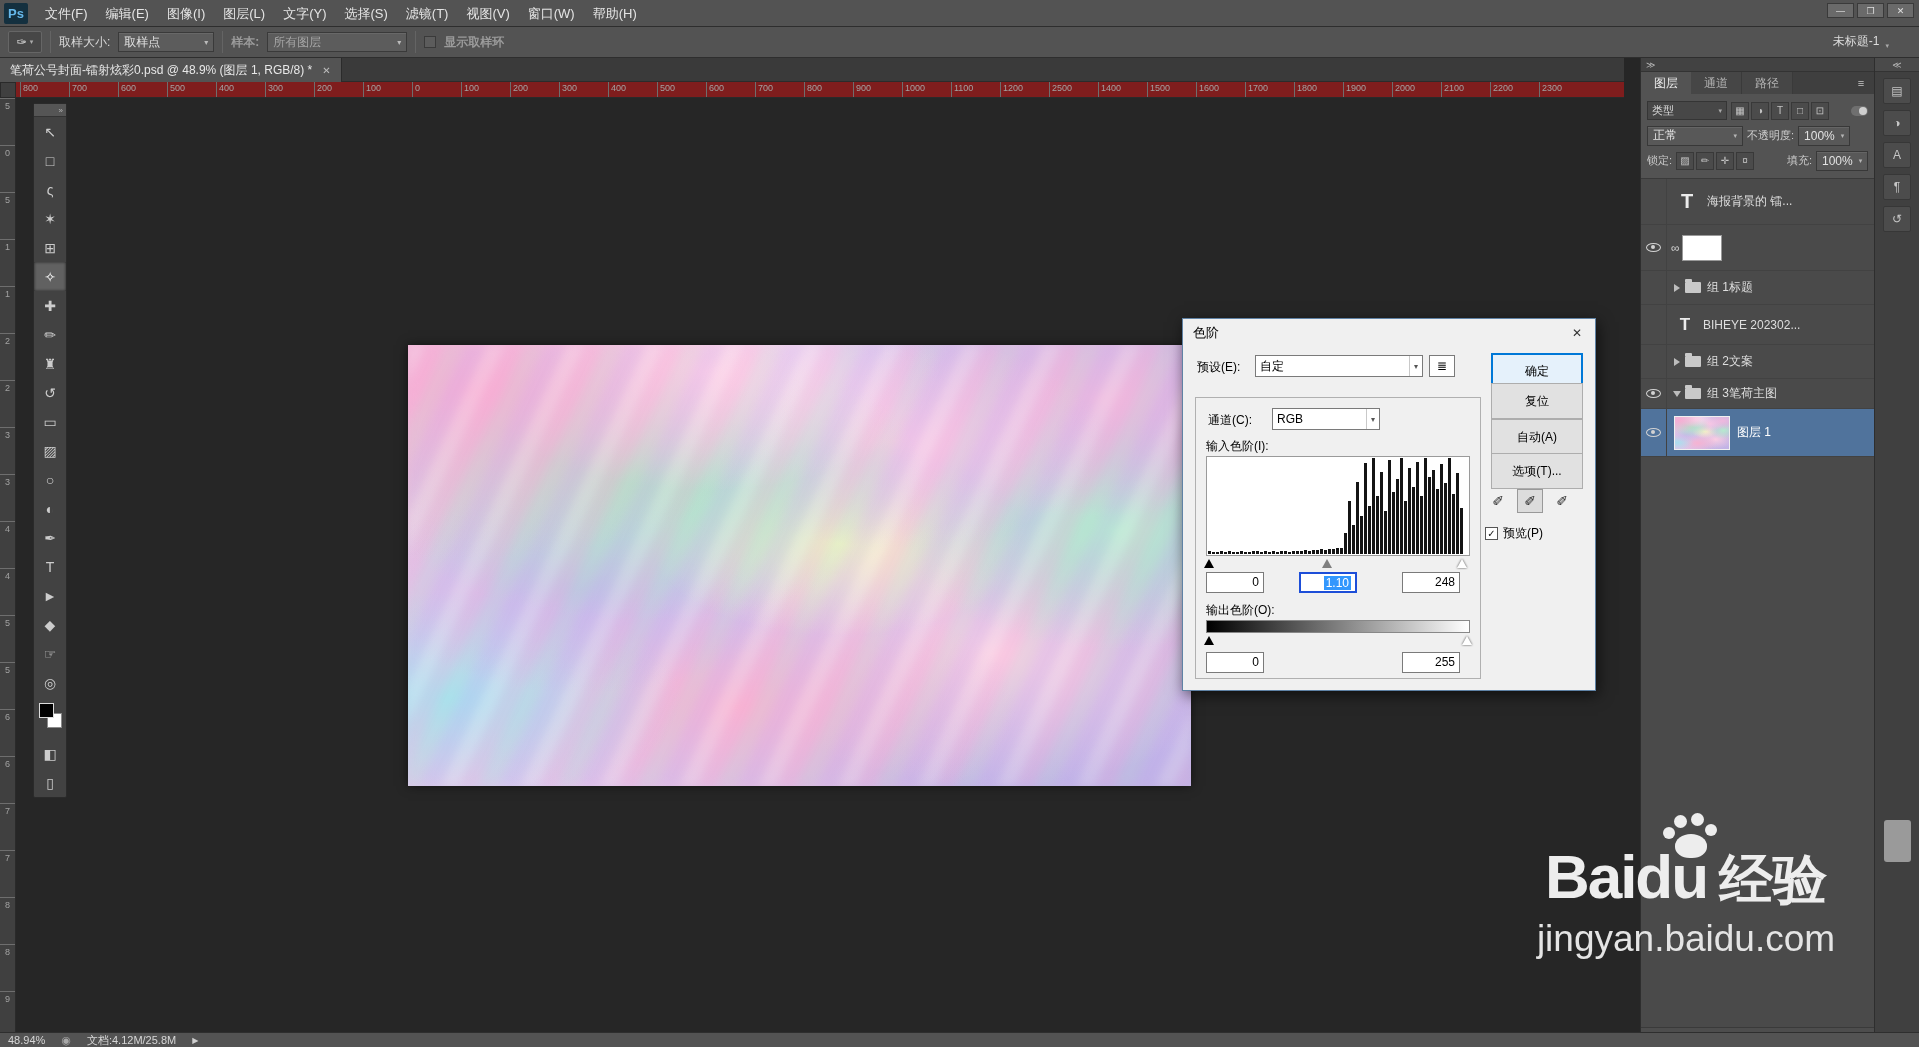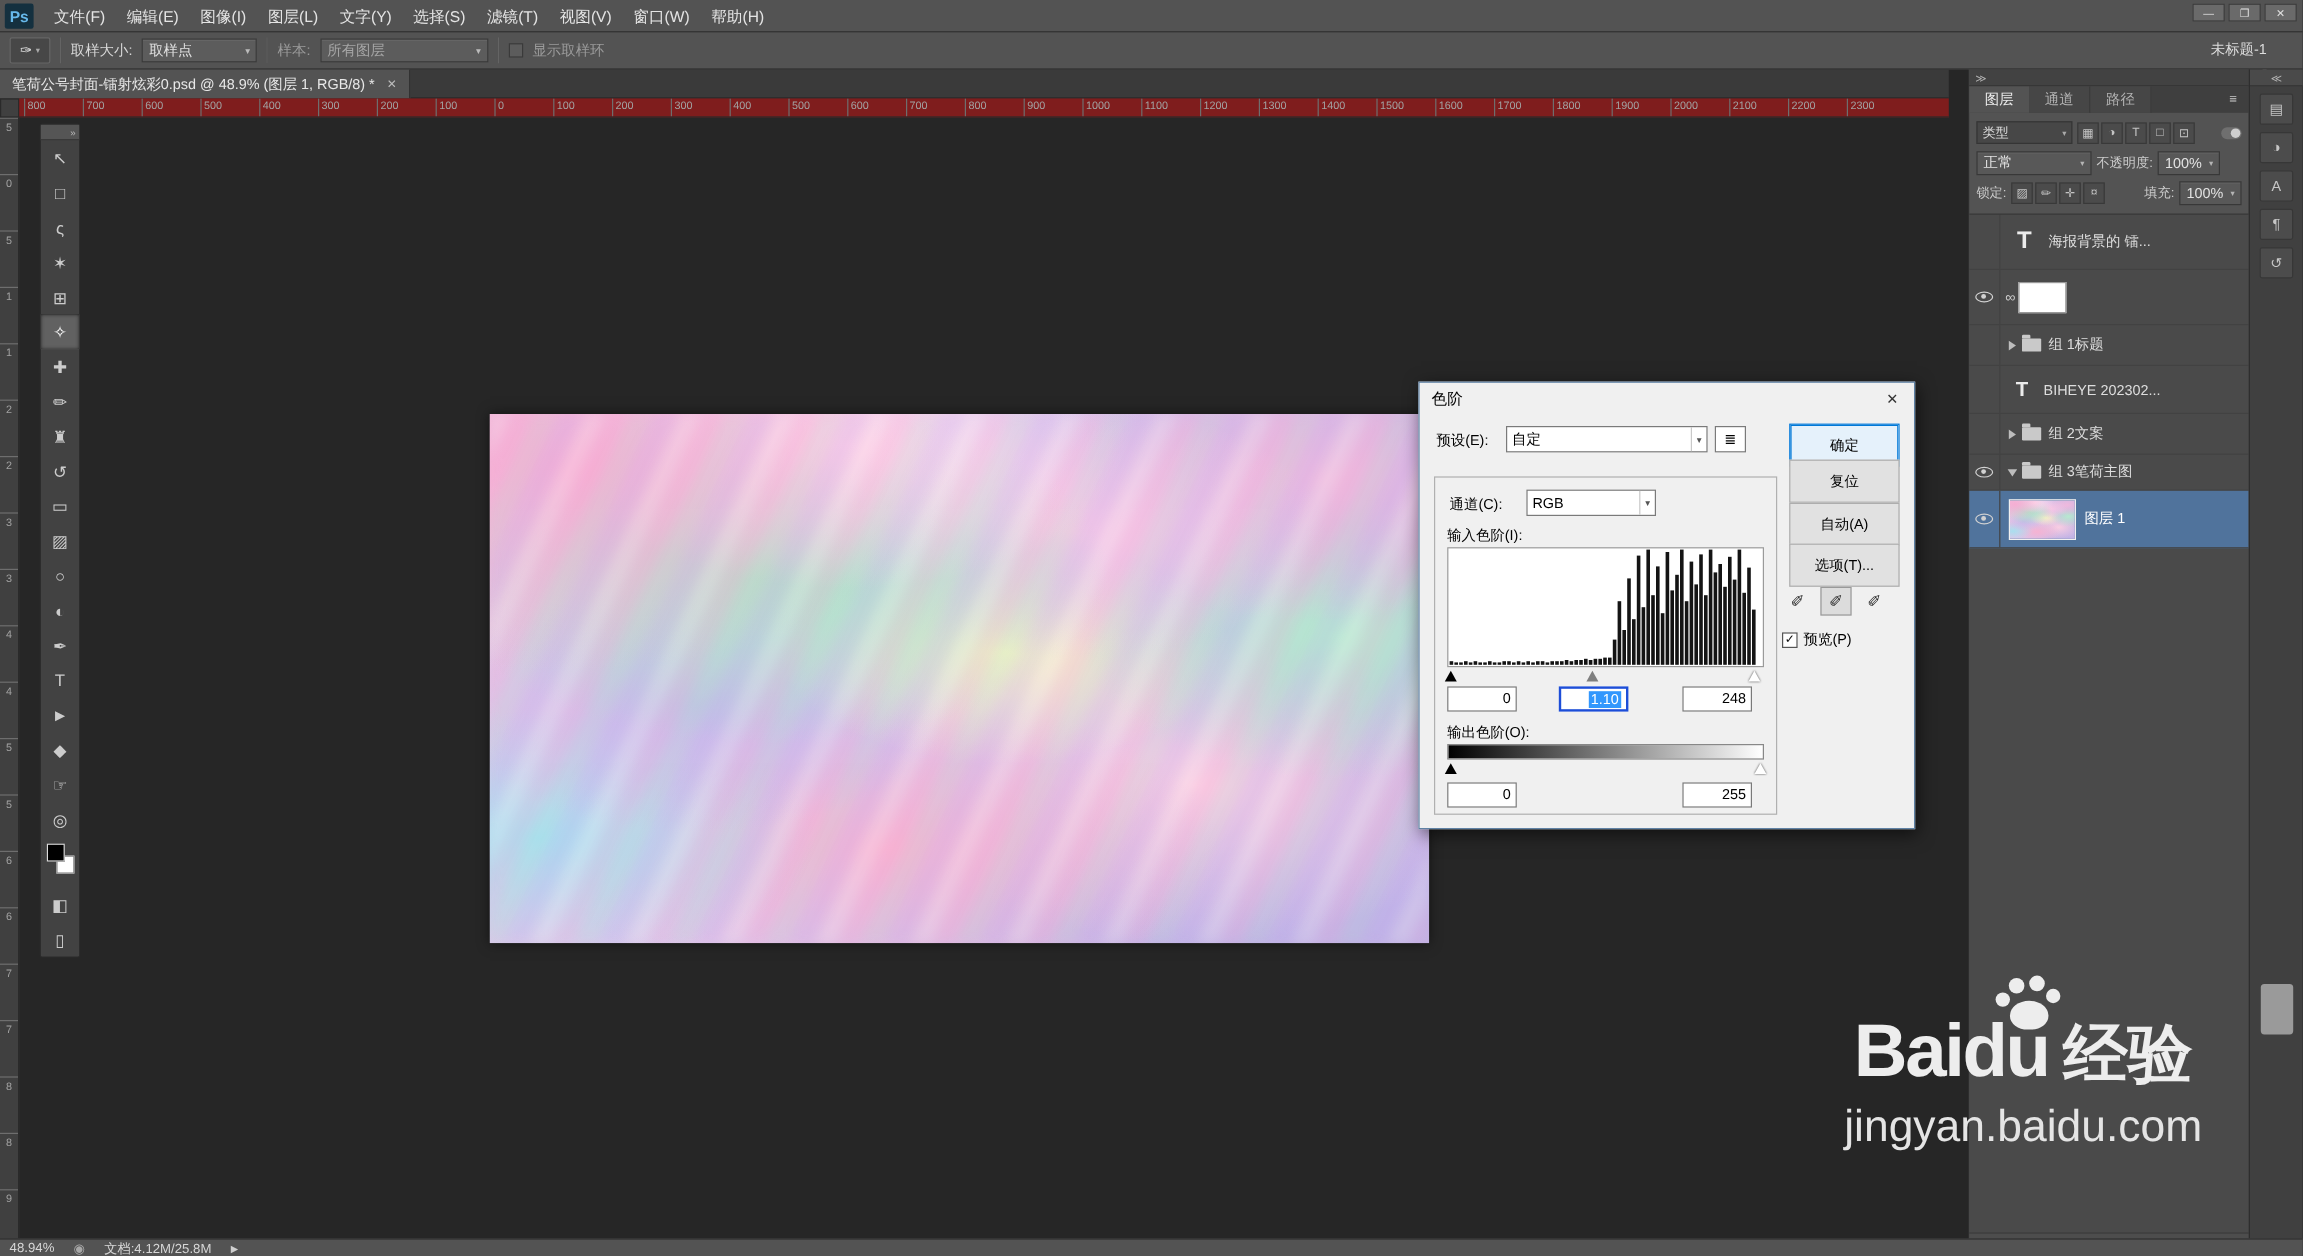--- a/index.html
+++ b/index.html
@@ -17,26 +17,26 @@
   .win-btn { width:27px; height:15px; font-size:9px; color:#e0e0e0; background:#6a6a6a;
              border:1px solid #3a3a3a; display:flex; align-items:center; justify-content:center; }
 
   
   .options-bar { position:absolute; left:0; top:27px; width:1919px; height:31px; background:#535353;
                  border-bottom:1px solid #2e2e2e; display:flex; align-items:center; gap:8px; padding-left:8px; }
   .ob-toolbox { width:34px; height:22px; background:#474747; border:1px solid #666; color:#ddd;
                 display:flex; align-items:center; justify-content:center; gap:3px; font-size:12px; border-radius:2px; }
   .ob-sep { width:1px; height:22px; background:#3c3c3c; border-right:1px solid #646464; }
   .ob-label { font-size:12px; color:#d8d8d8; }
-  .ob-label.dim { color:#9b9b9b; }
+  .ob-label.dim { color:#9b9b9b;font-weight:bold; }
   .ob-select { height:20px; background:#5c5c5c; border:1px solid #3a3a3a; color:#e0e0e0; font-size:12px;
                display:flex; align-items:center; padding:0 5px; box-shadow:inset 0 1px rgba(255,255,255,.08); }
   .ob-select .chev { margin-left:auto; padding-left:8px; font-size:8px; color:#bbb; }
   .ob-check { width:12px; height:12px; background:#5c5c5c; border:1px solid #3a3a3a; }
-  .ob-workspace { position:absolute; right:30px; top:6px; font-size:12px; color:#ddd; display:flex; gap:6px; align-items:flex-end;flex-direction:column; }
+  .ob-workspace { position:absolute; right:30px; top:6px; font-size:12px; color:#ddd; display:flex; gap:6px; align-items:flex-end; }
 
   
   .tab-bar { position:absolute; left:0; top:58px; width:1624px; height:24px; background:#3a3a3a; border-bottom:1px solid #2b2b2b; }
   .doc-tab { position:absolute; left:0; top:0; height:24px; background:#535353; color:#e8e8e8; font-size:12px;
              display:inline-flex; align-items:center; gap:10px; padding:0 10px; border-right:1px solid #2b2b2b; }
   .tab-close { font-size:10px; color:#bdbdbd; }
 
   
   .ruler-corner { position:absolute; left:0; top:82px; width:16px; height:16px; background:#404040; border:1px solid #2a2a2a; }
   .ruler-h { position:absolute; left:16px; top:82px; width:1608px; height:16px; background:#7f1d1d;
@@ -260,21 +260,21 @@
       <div class="ruler-num">300</div>
       <div class="ruler-num">400</div>
       <div class="ruler-num">500</div>
       <div class="ruler-num">600</div>
       <div class="ruler-num">700</div>
       <div class="ruler-num">800</div>
       <div class="ruler-num">900</div>
       <div class="ruler-num">1000</div>
       <div class="ruler-num">1100</div>
       <div class="ruler-num">1200</div>
-      <div class="ruler-num">1300</div>
+      <div class="ruler-num">2500</div>
       <div class="ruler-num">1400</div>
       <div class="ruler-num">1500</div>
       <div class="ruler-num">1600</div>
       <div class="ruler-num">1700</div>
       <div class="ruler-num">1800</div>
       <div class="ruler-num">1900</div>
       <div class="ruler-num">2000</div>
       <div class="ruler-num">2100</div>
       <div class="ruler-num">2200</div>
       <div class="ruler-num">2300</div>

